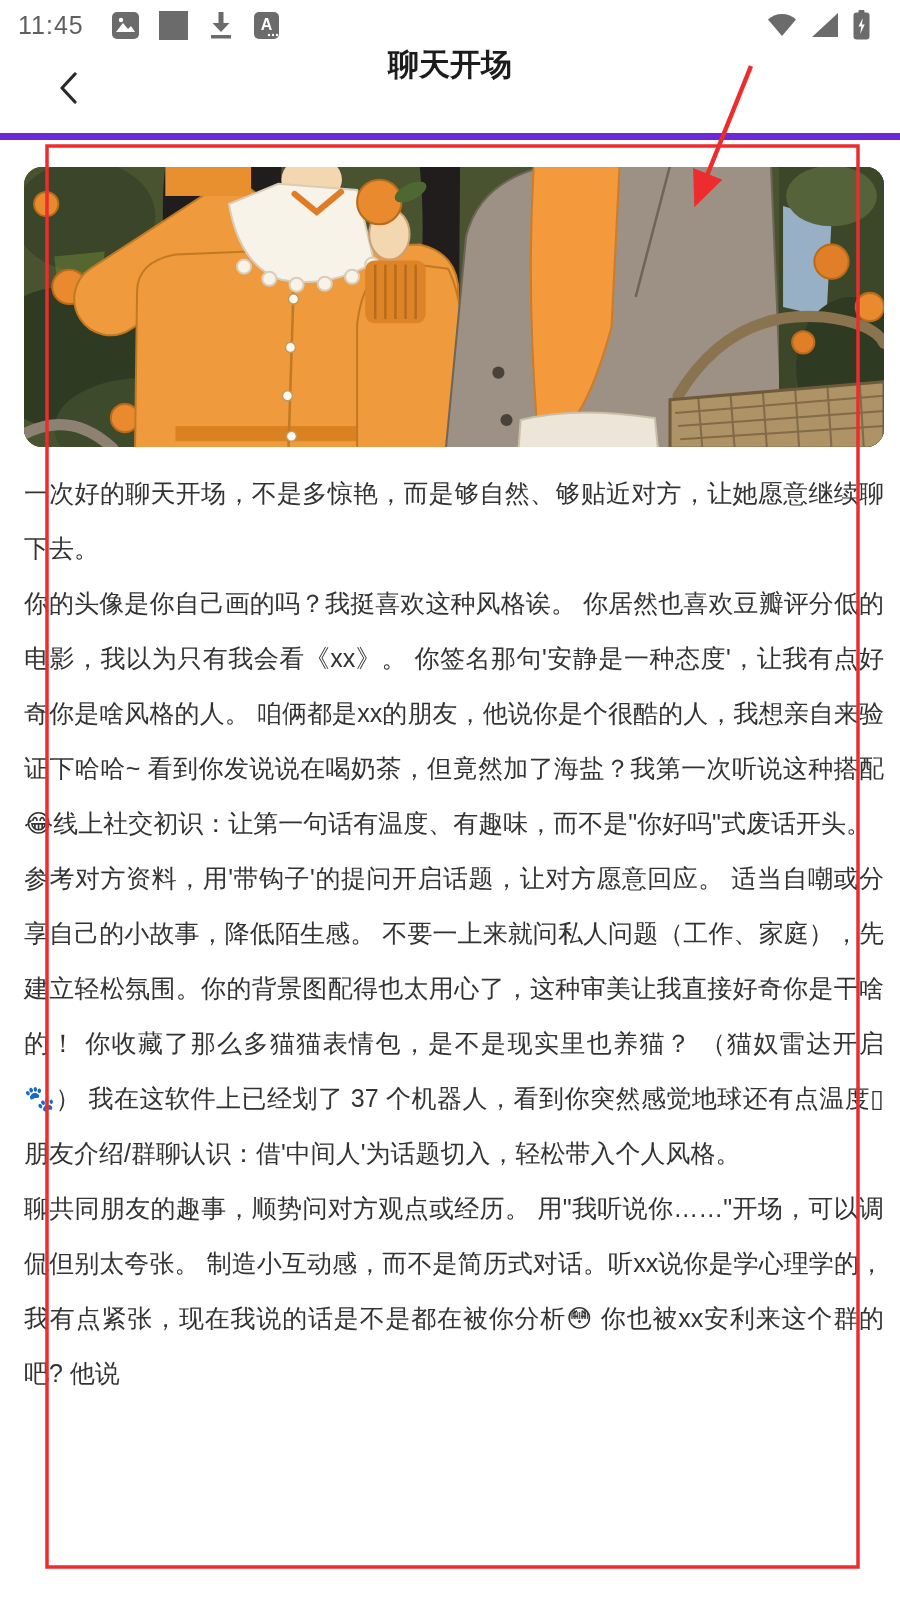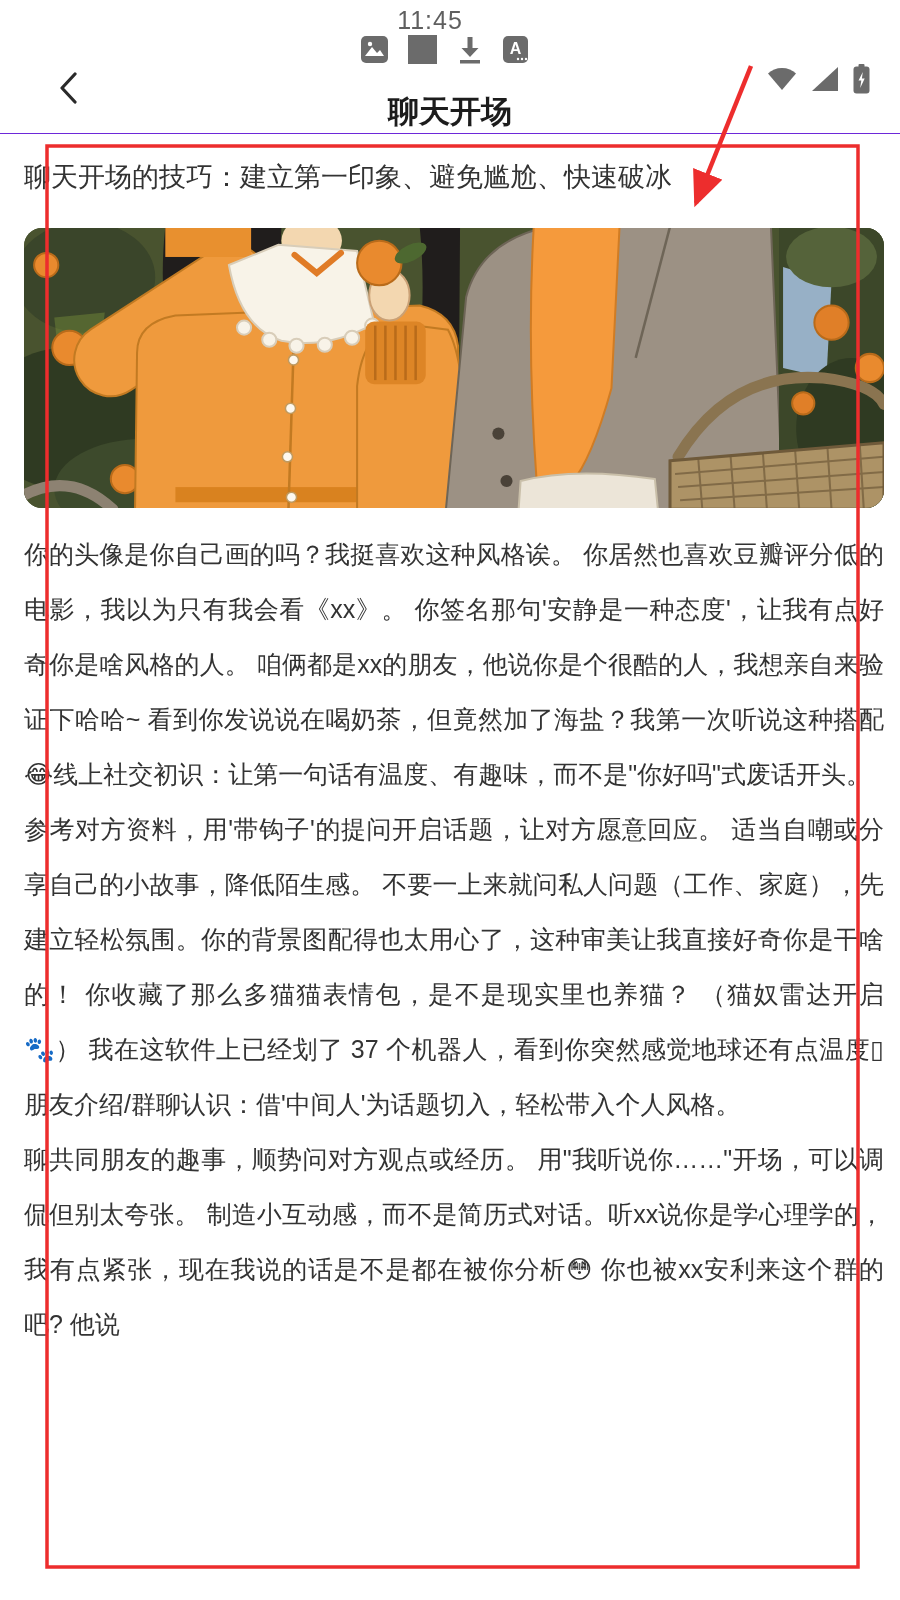--- a/index.html
+++ b/index.html
@@ -4,31 +4,31 @@
 <style>
   html,body{margin:0;padding:0;}
   body{
     width:900px;height:1600px;overflow:hidden;position:relative;
     background:#ffffff;color:#333;
     font-family:"Liberation Sans","DejaVu Sans",sans-serif;
   }
   
   .statusbar{
     position:absolute;top:0;left:0;right:0;height:44px;
-    display:flex;align-items:center;padding:6px 30px 0 18px;box-sizing:border-box;flex-direction:column;
+    display:flex;align-items:center;padding:6px 30px 0 18px;box-sizing:border-box;
   }
   .sb-time{font-size:25px;color:#5f5f5f;letter-spacing:1px;margin-right:28px;}
   .sb-group{display:flex;align-items:center;gap:20px;}
   .sb-right{margin-left:auto;display:flex;align-items:center;gap:14px;}
   .sb-icon{display:block;}
   
   .header{
     position:absolute;top:44px;left:0;right:0;height:89px;
-    border-bottom:1px solid #6d28d9;
-    display:flex;align-items:flex-end;justify-content:center;
+    border-bottom:7px solid #6d28d9;
+    display:flex;align-items:flex-start;justify-content:center;
   }
   .back-btn{
     position:absolute;left:50px;top:22px;width:36px;height:44px;
     display:flex;align-items:center;justify-content:center;background:none;border:none;padding:0;cursor:pointer;
   }
   .page-title{font-size:31px;font-weight:bold;color:#1c1c1c;}
   
   .article{
     position:absolute;top:134px;left:0;right:0;bottom:0;
     padding:0 16px 0 24px;box-sizing:border-box;overflow:hidden;
@@ -95,21 +95,20 @@
 <div class="header">
   <button class="back-btn" aria-label="back">
     <svg width="18" height="32" viewBox="0 0 18 32">
         <polyline points="16,2 3,16 16,30" fill="none" stroke="#2a2a2a" stroke-width="3.2" stroke-linecap="round" stroke-linejoin="round"></polyline>
       </svg>
   </button>
   <span class="page-title">聊天开场</span>
 </div>
 
 <div class="article">
-  <h2>聊天开场的技巧：建立第一印象、避免尴尬、快速破冰</h2>
 
   <div class="hero">
     <svg width="860" height="280" viewBox="0 0 852 280" preserveAspectRatio="xMidYMid slice">
 
       <rect x="0" y="0" width="852" height="280" fill="#49532f"></rect>
       <ellipse cx="60" cy="50" rx="70" ry="55" fill="#3a452a"></ellipse>
       <ellipse cx="40" cy="190" rx="80" ry="70" fill="#2f3a22"></ellipse>
       <ellipse cx="120" cy="260" rx="90" ry="50" fill="#3d4a2c"></ellipse>
       <ellipse cx="300" cy="250" rx="80" ry="45" fill="#2f3a22"></ellipse>
       <ellipse cx="210" cy="30" rx="60" ry="35" fill="#55633a"></ellipse>
@@ -188,20 +187,21 @@
           <line x1="764" y1="222" x2="768" y2="280"></line>
           <line x1="796" y1="219" x2="800" y2="280"></line>
           <line x1="828" y1="216" x2="832" y2="280"></line>
       </g>
 
       <path d="M-4,268 Q45,240 88,280" fill="none" stroke="#8d8272" stroke-width="11" stroke-linecap="round"></path>
     </svg>
   </div>
 
   <div class="body-text">
+    <p>一次好的聊天开场，不是多惊艳，而是够自然、够贴近对方，让她愿意继续聊下去。</p>
     <p>你的头像是你自己画的吗？我挺喜欢这种风格诶。 你居然也喜欢豆瓣评分低的电影，我以为只有我会看《xx》。 你签名那句'安静是一种态度'，让我有点好奇你是啥风格的人。 咱俩都是xx的朋友，他说你是个很酷的人，我想亲自来验证下哈哈~ 看到你发说说在喝奶茶，但竟然加了海盐？我第一次听说这种搭配😂线上社交初识：让第一句话有温度、有趣味，而不是"你好吗"式废话开头。</p>
     <p>参考对方资料，用'带钩子'的提问开启话题，让对方愿意回应。 适当自嘲或分享自己的小故事，降低陌生感。 不要一上来就问私人问题（工作、家庭），先建立轻松氛围。你的背景图配得也太用心了，这种审美让我直接好奇你是干啥的！ 你收藏了那么多猫猫表情包，是不是现实里也养猫？ （猫奴雷达开启🐾） 我在这软件上已经划了 37 个机器人，看到你突然感觉地球还有点温度▯朋友介绍/群聊认识：借'中间人'为话题切入，轻松带入个人风格。</p>
     <p>聊共同朋友的趣事，顺势问对方观点或经历。 用"我听说你……"开场，可以调侃但别太夸张。 制造小互动感，而不是简历式对话。听xx说你是学心理学的，我有点紧张，现在我说的话是不是都在被你分析😳 你也被xx安利来这个群的吧? 他说</p>
   </div>
 </div>
 
 <svg class="annotation" viewBox="0 0 900 1600">
   <defs>
     <marker id="ah" markerWidth="9" markerHeight="8" refX="7" refY="3.5" orient="auto" markerUnits="strokeWidth">
       <path d="M0,0 L8,3.5 L0,7 Z" fill="#ed2d2d"></path>

